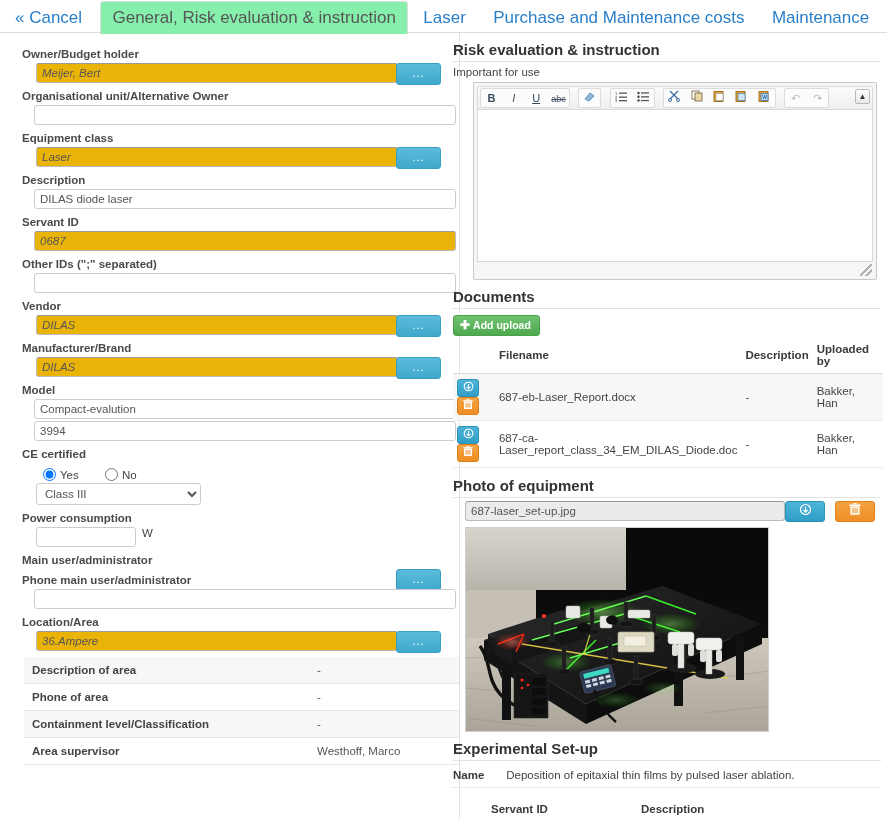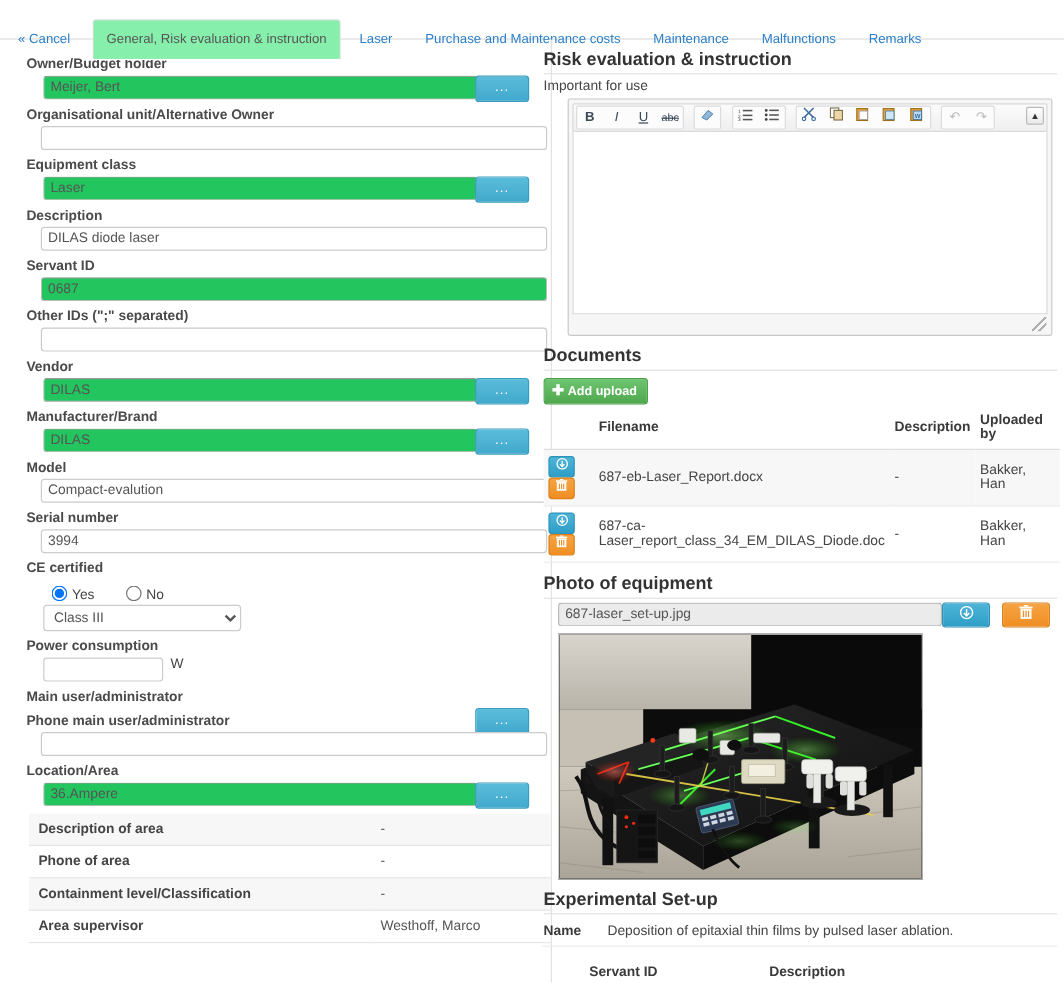--- a/index.html
+++ b/index.html
@@ -16,27 +16,27 @@
   
   .tabbar {
     position: relative;
     height: 33px;
     border-bottom: 1px solid #dddddd;
     padding-left: 8px;
     white-space: nowrap;
   }
   .tab {
     display: inline-block;
-    font-size: 11px;
+    font-size: 17px;
     line-height: 20px;
     padding: 6px 11px 6px 11px;
     color: #2a7fc9;
     cursor: pointer;
     position: relative;
-    top: 16px;
+    top: 1px;
     border: 1px solid transparent;
   }
   .tab.cancel { color: #2a7fc9; padding-left: 6px; padding-right: 14px; }
   .tab.active {
     color: #555555;
     background: #86efac;
     border: 1px solid #dddddd;
     border-bottom-color: #ffffff;
     border-radius: 3px 3px 0 0;
     z-index: 3;
@@ -73,24 +73,25 @@
     border: 1px solid #cccccc;
     border-radius: 3px;
     background: #ffffff;
     font-family: "Liberation Sans", sans-serif;
     font-size: 11.5px;
     color: #555555;
     padding: 2px 5px;
     outline: none;
   }
   input.txt.ro {
-    background: #22c55e;
+    background: #eab308;
     border: 1px solid #bbbbbb;
     border-top-color: #9a9a9a;
     color: #555555;
+    font-style: italic;
   }
   .w-full { width: 422px; margin-left: 14px; }
   .w-pick  { width: 362px; margin-left: 16px; }
   .w-small { width: 100px; margin-left: 16px; }
   .w-sel   { width: 165px; margin-left: 16px; }
 
   .btn-pick {
     position: absolute;
     right: 8px; top: 0;
     width: 45px; height: 22px;
@@ -381,21 +382,20 @@
     <div class="fld-row">
       <input class="txt ro w-pick" readonly="" value="DILAS" style="">
       <div class="btn-pick">...</div>
     </div>
 
     <div class="fld-label">Model</div>
     <div class="fld-row">
       <input class="txt w-full" value="Compact-evalution" style="">
     </div>
 
-    <div class="fld-label">Serial number</div>
     <div class="fld-row">
       <input class="txt w-full" value="3994" style="">
     </div>
 
     <div class="fld-label">CE certified</div>
     <div class="radio-row">
       <label>
         <input type="radio" name="ce" checked="" style=""><span>Yes</span>
       </label>
       <label>

